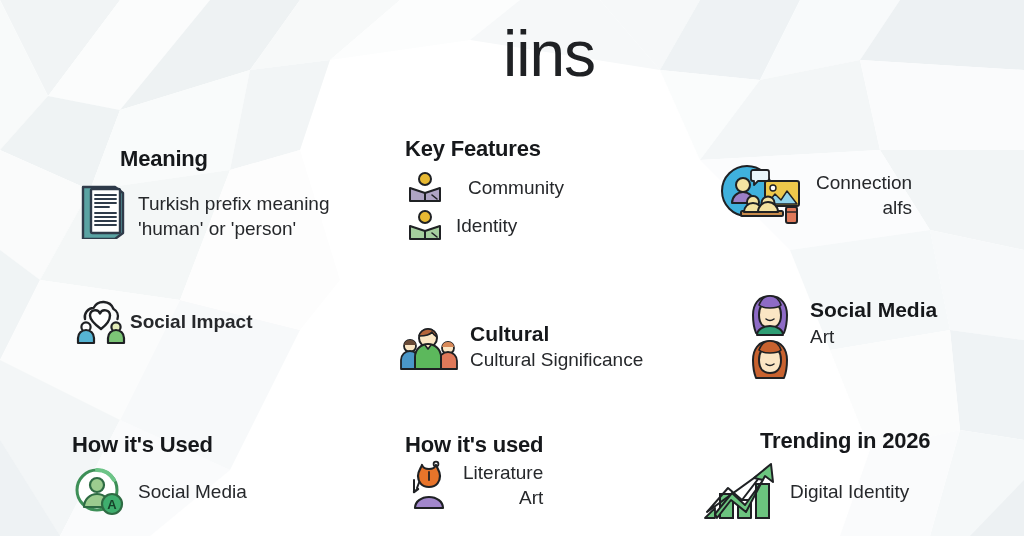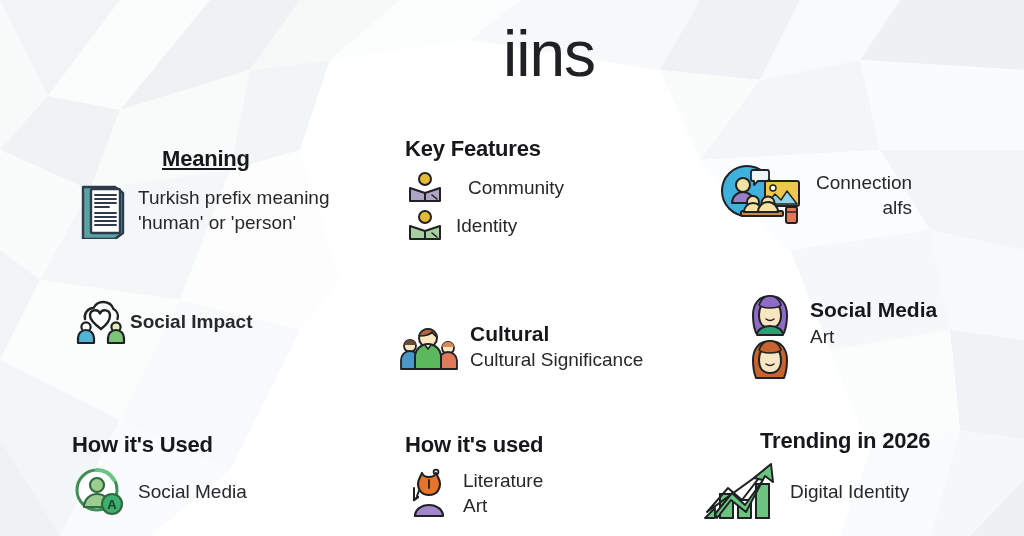--- a/index.html
+++ b/index.html
@@ -60,21 +60,21 @@
     color: #16181b;
     letter-spacing: -0.2px;
     line-height: 1.15;
     white-space: nowrap;
   }
   .row {
     display: flex;
     align-items: center;
   }
   .row.top {
-    align-items: center;
+    align-items: flex-end;
   }
   .icon-wrap {
     flex: 0 0 auto;
     display: flex;
     align-items: center;
     justify-content: center;
   }
   .texts {
     display: flex;
     flex-direction: column;
@@ -136,21 +136,21 @@
     <polygon points="0,440 60,536 0,536" fill="#eef2f4"></polygon>
     <polygon points="1024,480 1024,536 970,536" fill="#edf1f3"></polygon>
   </g>
 </svg>
 
 <div id="stage">
 
   <div class="brand-title">iins</div>
 
   <div class="block" style="left:76px; top:146px; width:300px;">
-    <div class="blk-head" style="margin-left:86px;text-decoration:underline;">Meaning</div>
+    <div class="blk-head" style="margin-left:44px;">Meaning</div>
     <div class="row top" style="margin-top:8px;">
       <div class="icon-wrap" style="width:52px;height:62px;">
         <svg width="48" height="58" viewBox="0 0 48 58">
           <path d="M5 6 h32 l8 6 v40 l-8 6 H5 z" fill="#5aa3a3" stroke="#2f3b4a" stroke-width="2.4" stroke-linejoin="round"></path>
           <rect x="13" y="8" width="29" height="44" rx="1.5" fill="#ffffff" stroke="#2f3b4a" stroke-width="2.4"></rect>
           <g stroke="#2f3b4a" stroke-width="1.9" stroke-linecap="round">
             <line x1="17" y1="14" x2="38" y2="14"></line>
             <line x1="17" y1="18" x2="38" y2="18"></line>
             <line x1="17" y1="22" x2="38" y2="22"></line>
             <line x1="17" y1="26" x2="31" y2="26"></line>
@@ -249,21 +249,21 @@
       </div>
       <div class="texts" style="margin-left:10px;">
         <div class="line bold">Cultural</div>
         <div class="line">Cultural Significance</div>
       </div>
     </div>
   </div>
 
   <div class="block" style="left:405px; top:432px; width:320px;">
     <div class="blk-head">How it's used</div>
-    <div class="row" style="margin-top:8px;">
+    <div class="row" style="text-align:right;">
       <div class="icon-wrap" style="width:48px;height:56px;">
         <svg width="46" height="54" viewBox="0 0 46 54">
           <path d="M14 22 l-3 8" stroke="#1f2124" stroke-width="2" stroke-linecap="round"></path>
           <path d="M8 22 v12" stroke="#1f2124" stroke-width="2" stroke-linecap="round"></path>
           <path d="M8 34 l4 -3" stroke="#1f2124" stroke-width="2.4" stroke-linecap="round"></path>
           <circle cx="30" cy="6" r="2.4" fill="none" stroke="#1f2124" stroke-width="1.8"></circle>
           <path d="M23 29 c-8 0-11-6-11-11 c0-5 3-8 4-11 c1 3 3 4 7 4 c4 0 6-1 7-4 c1 3 4 6 4 11 c0 5-3 11-11 11 z" fill="#e8742a" stroke="#1f2124" stroke-width="2.2" stroke-linejoin="round"></path>
           <path d="M23 14 v8" stroke="#1f2124" stroke-width="1.8" stroke-linecap="round"></path>
           <path d="M9 50 a14 11 0 0 1 28 0 z" fill="#a287cc" stroke="#1f2124" stroke-width="2.2" stroke-linejoin="round"></path>
         </svg>

